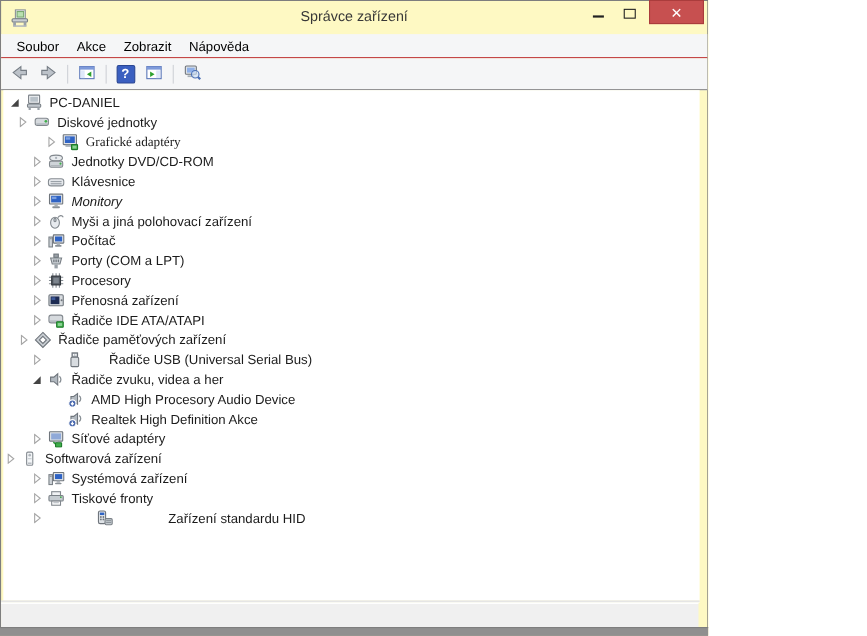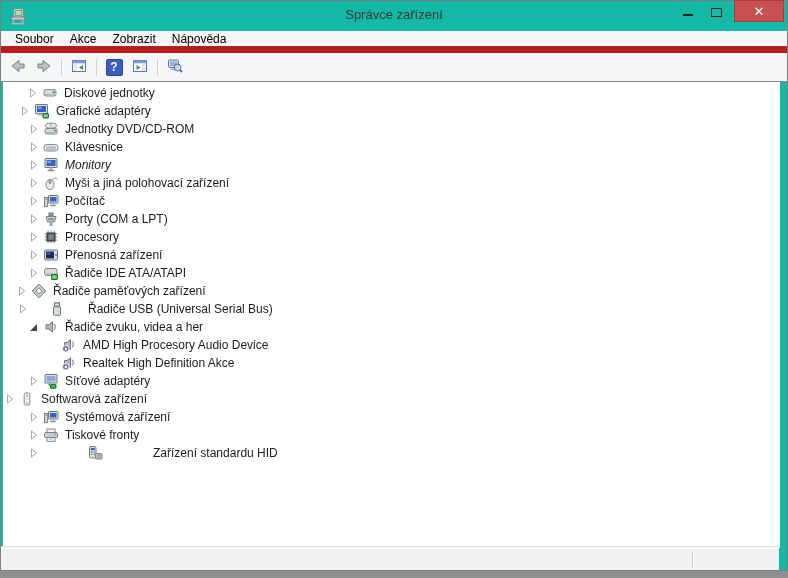--- a/index.html
+++ b/index.html
@@ -5,22 +5,22 @@
   * { box-sizing: border-box; margin: 0; padding: 0; }
   html,body { width: 788px; height: 578px; }
   body {
     font-family: "Liberation Sans", "DejaVu Sans", sans-serif;
     font-size: 12px;
     color: #1b1b1b;
     background: #fff;
   }
   .window {
     position: relative;
-    width: 788px; height: 578px;
-    background: #14b8a6;
+    width: 644px; height: 578px;
+    background: #fef9c3;
     display: flex; flex-direction: column;
     box-shadow: inset 0 0 0 1px #7e7e7e;
     overflow: hidden;
   }
   
   .titlebar {
     height: 31px; flex: 0 0 31px;
     display: flex; align-items: center;
     position: relative;
   }
@@ -48,21 +48,21 @@
     display: flex; align-items: center; justify-content: center;
   }
   .wc-close-glyph { color: #fff; font-size: 13px; font-weight: bold; line-height: 1; margin-top: 1px; }
   
   .menubar {
     height: 22px; flex: 0 0 22px;
     margin: 0 1px;
     background: #f5f6f7;
     display: flex; align-items: center;
     padding-left: 6px;
-    border-bottom: 7px solid #b91c1c;
+    border-bottom: 1px solid #b91c1c;
   }
   .menu-item { padding: 3px 8px; color: #000; cursor: default; }
   
   .toolbar {
     height: 29px; flex: 0 0 29px;
     margin: 0 1px;
     background: #f5f6f7;
     border-bottom: 1px solid #8a8a8a;
     display: flex; align-items: center;
     padding-left: 4px;
@@ -192,36 +192,53 @@
             <rect x="1.5" y="2" width="10" height="7.5" rx="1" fill="#dfe3e7" stroke="#6f757c"></rect>
             <rect x="3" y="3.5" width="7" height="4.5" fill="#8fb0e8"></rect>
             <rect x="3.5" y="10.5" width="6" height="1.6" fill="#aab1b8"></rect>
             <circle cx="10.5" cy="9.5" r="3.4" fill="rgba(205,224,247,0.65)" stroke="#4a6fb5"></circle>
             <line x1="12.9" y1="11.9" x2="15" y2="14" stroke="#4a6fb5" stroke-width="2"></line>
           </svg></span>
       </div>
     </div>
 
   <div class="content" id="tree">
-      <div class="row" style="padding-left: 23px;">
+      <div class="row" style="padding-left: 4px;">
+        <span class="tw">
+          <svg viewBox="0 0 10 10" width="10" height="10">
+            <path d="M8 2 L8 9 L1 9 Z" fill="#444444"></path>
+          </svg>
+        </span>
+        <span class="ico">
+          <svg viewBox="0 0 16 16" width="16" height="16">
+            <rect x="3" y="1.5" width="10" height="7.5" rx="0.5" fill="#f0f2f4" stroke="#7b8187"></rect>
+            <rect x="4.5" y="3" width="7" height="4.5" fill="#b9c2c9"></rect>
+            <rect x="2" y="9.5" width="12" height="3" rx="1" fill="#c3c9cf" stroke="#7b8187"></rect>
+            <rect x="3" y="12.5" width="2" height="2.5" fill="#9aa1a8"></rect>
+            <rect x="11" y="12.5" width="2" height="2.5" fill="#9aa1a8"></rect>
+          </svg>
+        </span>
+        <span class="lbl">PC-DANIEL</span>
+      </div>
+      <div class="row" style="padding-left: 11px;">
         <span class="tw">
           <svg viewBox="0 0 10 10" width="10" height="10">
             <path d="M2.5 1 L7.5 5 L2.5 9 Z" fill="#ffffff" stroke="#a6a6a6"></path>
           </svg>
         </span>
         <span class="ico">
           <svg viewBox="0 0 16 16" width="16" height="16">
             <rect x="2" y="4.5" width="12" height="6.5" rx="2" fill="#d6dade" stroke="#82888e"></rect>
             <rect x="3" y="9" width="10" height="1.6" fill="#b6bcc2"></rect>
             <circle cx="11.7" cy="7.3" r="1.2" fill="#3fae4a"></circle>
           </svg>
         </span>
         <span class="lbl">Diskové jednotky</span>
       </div>
-      <div class="row" style="padding-left: 15px;">
+      <div class="row" style="padding-left: 37px; font-family: Liberation Serif, serif;">
         <span class="tw">
           <svg viewBox="0 0 10 10" width="10" height="10">
             <path d="M2.5 1 L7.5 5 L2.5 9 Z" fill="#ffffff" stroke="#a6a6a6"></path>
           </svg>
         </span>
         <span class="ico">
           <svg viewBox="0 0 16 16" width="16" height="16">
             <rect x="1.5" y="1.5" width="12" height="9" rx="0.5" fill="#dfe3e7" stroke="#6f757c"></rect>
             <rect x="3" y="3" width="9" height="6" fill="#2f63c4"></rect>
             <rect x="3.8" y="3.8" width="4" height="2.2" fill="#7ba0e0"></rect>
@@ -387,21 +404,21 @@
           </svg>
         </span>
         <span class="ico">
           <svg viewBox="0 0 16 16" width="16" height="16">
             <path d="M8 1.2 L14.8 8 L8 14.8 L1.2 8 Z" fill="#c9ced3" stroke="#6f757c"></path>
             <path d="M8 4.8 L11.2 8 L8 11.2 L4.8 8 Z" fill="#ffffff" stroke="#6f757c"></path>
           </svg>
         </span>
         <span class="lbl">Řadiče paměťových zařízení</span>
       </div>
-      <div class="row" style="padding-left: 13px; gap: 17px;">
+      <div class="row" style="padding-left: 24px; gap: 17px;">
         <span class="tw">
           <svg viewBox="0 0 10 10" width="10" height="10">
             <path d="M2.5 1 L7.5 5 L2.5 9 Z" fill="#ffffff" stroke="#a6a6a6"></path>
           </svg>
         </span>
         <span class="ico">
           <svg viewBox="0 0 16 16" width="16" height="16">
             <rect x="5.5" y="1.8" width="5" height="4" fill="#a7aeb5" stroke="#6f757c"></rect>
             <rect x="6.4" y="2.8" width="1.2" height="1.6" fill="#ffffff"></rect>
             <rect x="8.4" y="2.8" width="1.2" height="1.6" fill="#ffffff"></rect>

